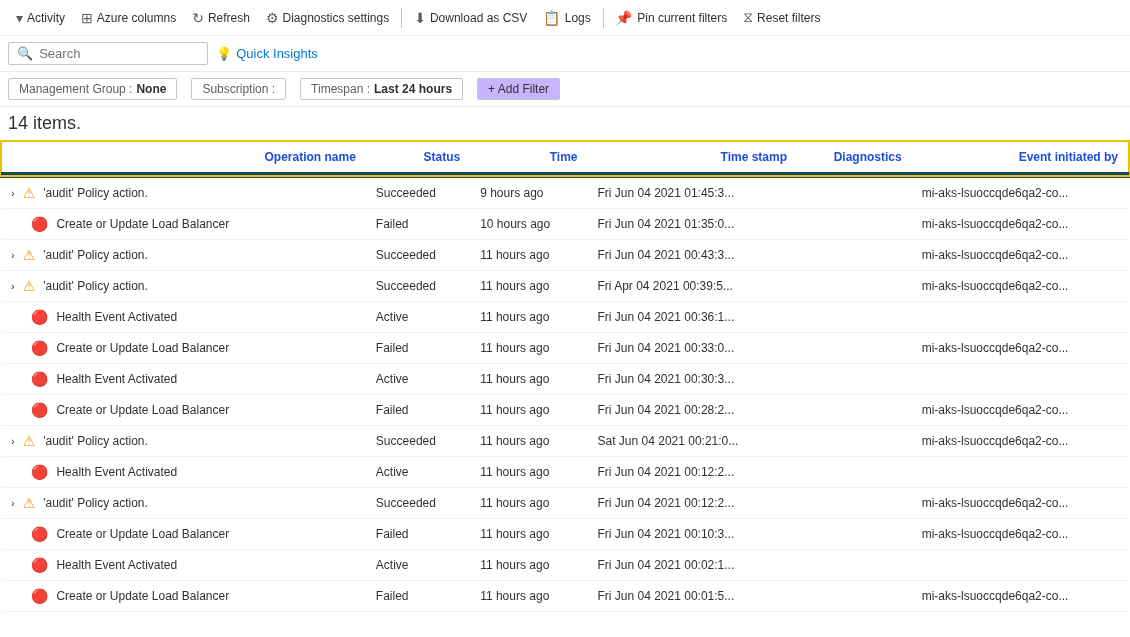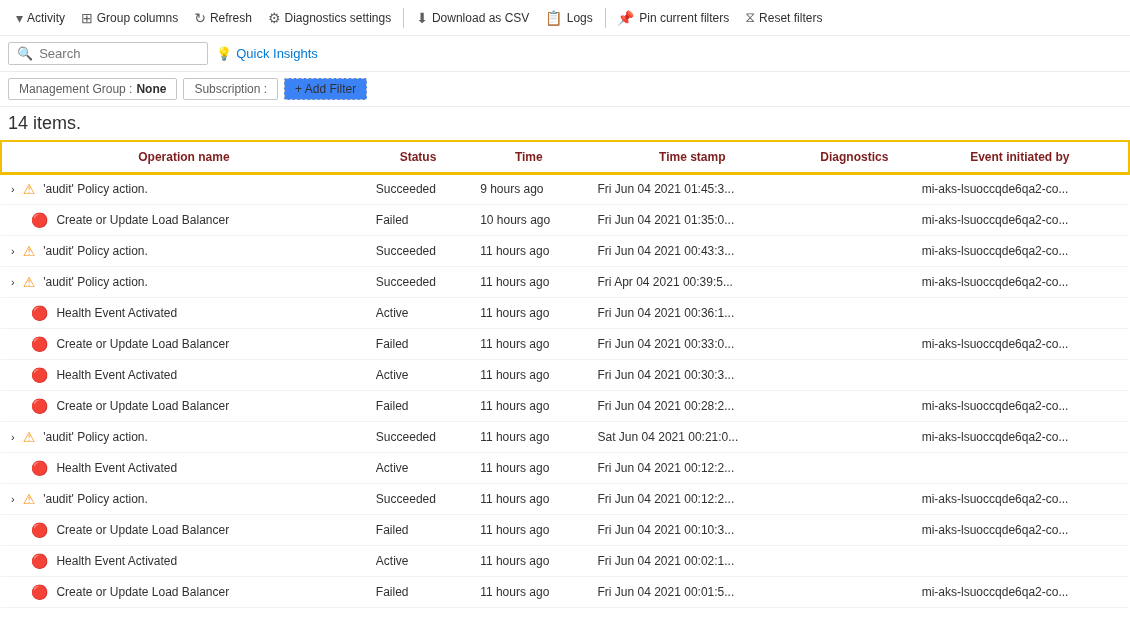--- a/index.html
+++ b/index.html
@@ -68,21 +68,21 @@
       font-size: 13px;
       background: none;
       border: none;
     }
 
     
     .filters-bar {
       display: flex;
       align-items: center;
       padding: 6px 8px;
-      gap: 6px;
+      gap: 14px;
       flex-wrap: wrap;
       border-bottom: 1px solid #edebe9;
     }
     .filter-pill {
       display: flex;
       align-items: center;
       border: 1px solid #c8c6c4;
       border-radius: 2px;
       padding: 3px 10px;
       font-size: 12px;
@@ -94,21 +94,21 @@
     .filter-pill .filter-value { font-weight: 600; color: #323130; margin-left: 4px; }
     .add-filter-btn {
       display: flex;
       align-items: flex-start;
       gap: 4px;
       border: 1px dashed #c8c6c4;
       border-radius: 2px;
       padding: 3px 10px;
       font-size: 12px;
       cursor: pointer;
-      background: #3b82f6;
+      background: #c4b5fd;
       color: #323130;
     }
 
     
     .items-count {
       padding: 6px 8px;
       font-size: 18px;
       color: #323130;
     }
 
@@ -118,25 +118,25 @@
       border-collapse: collapse;
     }
     .table-container {
       overflow: auto;
     }
     .data-table thead tr {
       border: 2px solid #f0c000;
     }
     .data-table thead th {
       padding: 8px 10px;
-      text-align: center;
+      text-align: right;
       font-weight: 600;
       font-size: 12px;
-      color: #7f1d1d;
-      border-bottom: 1px solid #0c4a6e;
+      color: #1d4ed8;
+      border-bottom: 6px solid #0c4a6e;
       white-space: nowrap;
     }
     .data-table tbody tr {
       border-bottom: 1px solid #f3f2f1;
     }
     .data-table tbody td {
       padding: 7px 10px;
       font-size: 12px;
       color: #323130;
       white-space: nowrap;
@@ -158,21 +158,21 @@
 </head>
 <body>
 
 <div class="toolbar">
   <button class="toolbar-btn">
     <span class="toolbar-icon">▾</span>
     <span>Activity</span>
   </button>
   <button class="toolbar-btn">
     <span class="toolbar-icon">⊞</span>
-    <span>Group columns</span>
+    <span>Azure columns</span>
   </button>
   <button class="toolbar-btn">
     <span class="toolbar-icon">↻</span>
     <span>Refresh</span>
   </button>
   <button class="toolbar-btn">
     <span class="toolbar-icon">⚙</span>
     <span>Diagnostics settings</span>
   </button>
   <div class="toolbar-divider"></div>
@@ -206,20 +206,24 @@
   </button>
 </div>
 
 <div class="filters-bar">
   <div class="filter-pill">
     <span class="filter-label">Management Group :</span>
     <span class="filter-value">None</span>
   </div>
   <div class="filter-pill">
     <span class="filter-label">Subscription :</span>
+  </div>
+  <div class="filter-pill">
+    <span class="filter-label">Timespan :</span>
+    <span class="filter-value">Last 24 hours</span>
   </div>
   <div class="add-filter-btn">
     <span>+ Add Filter</span>
   </div>
 </div>
 
 <div class="items-count">
   <span>14 items.</span>
 </div>
 

